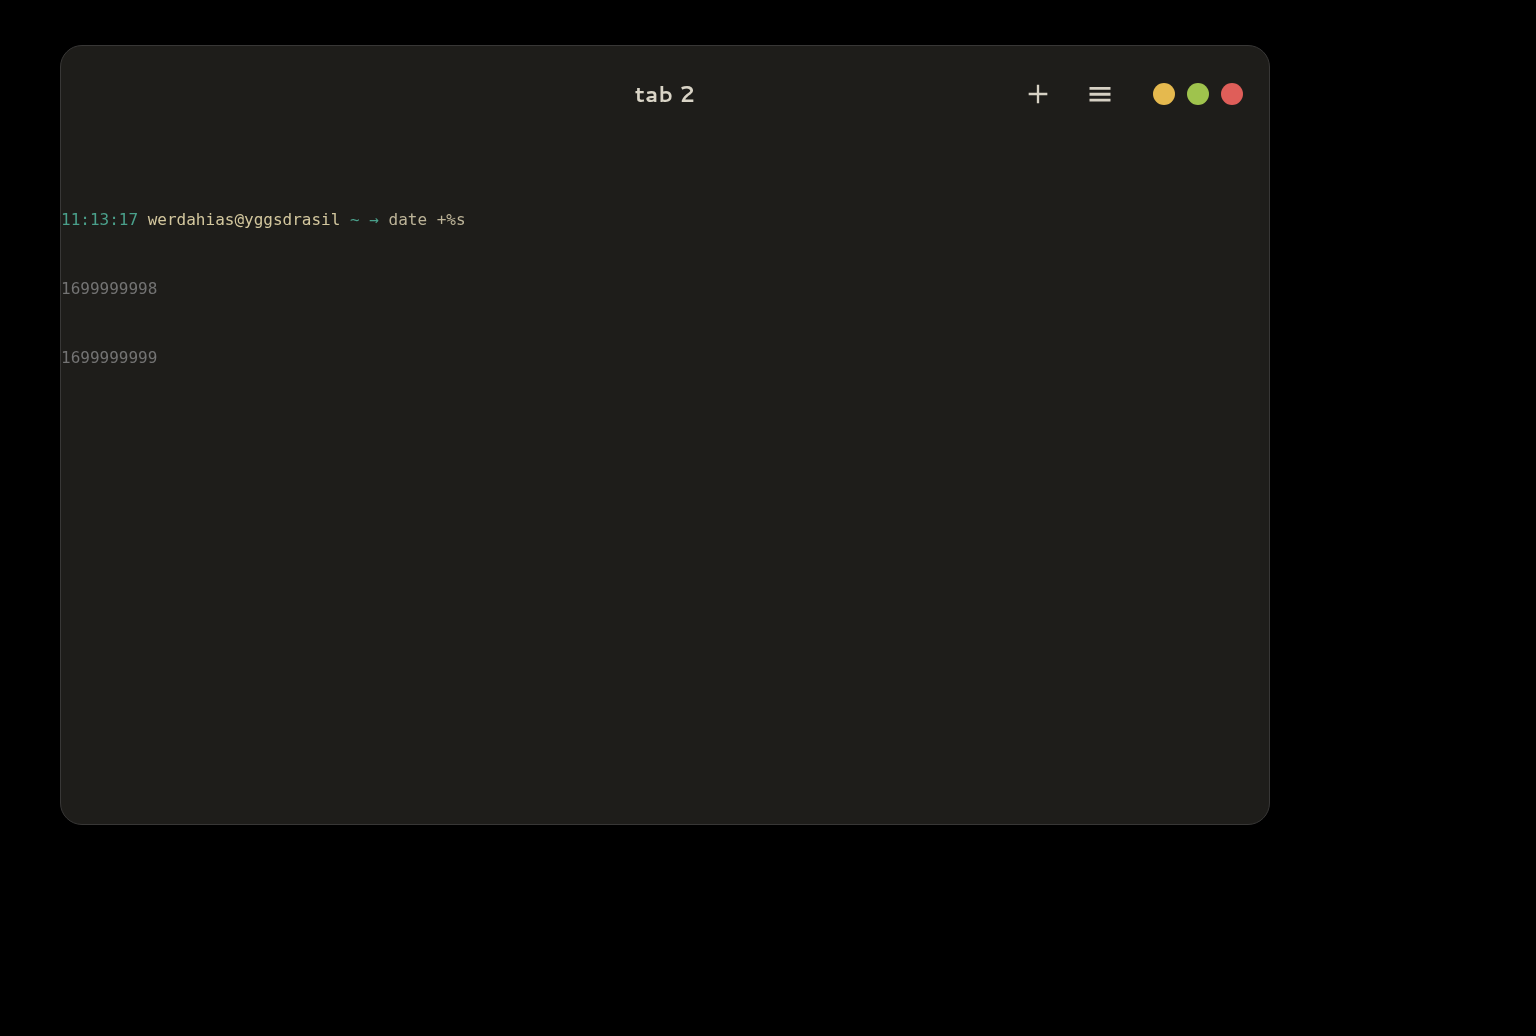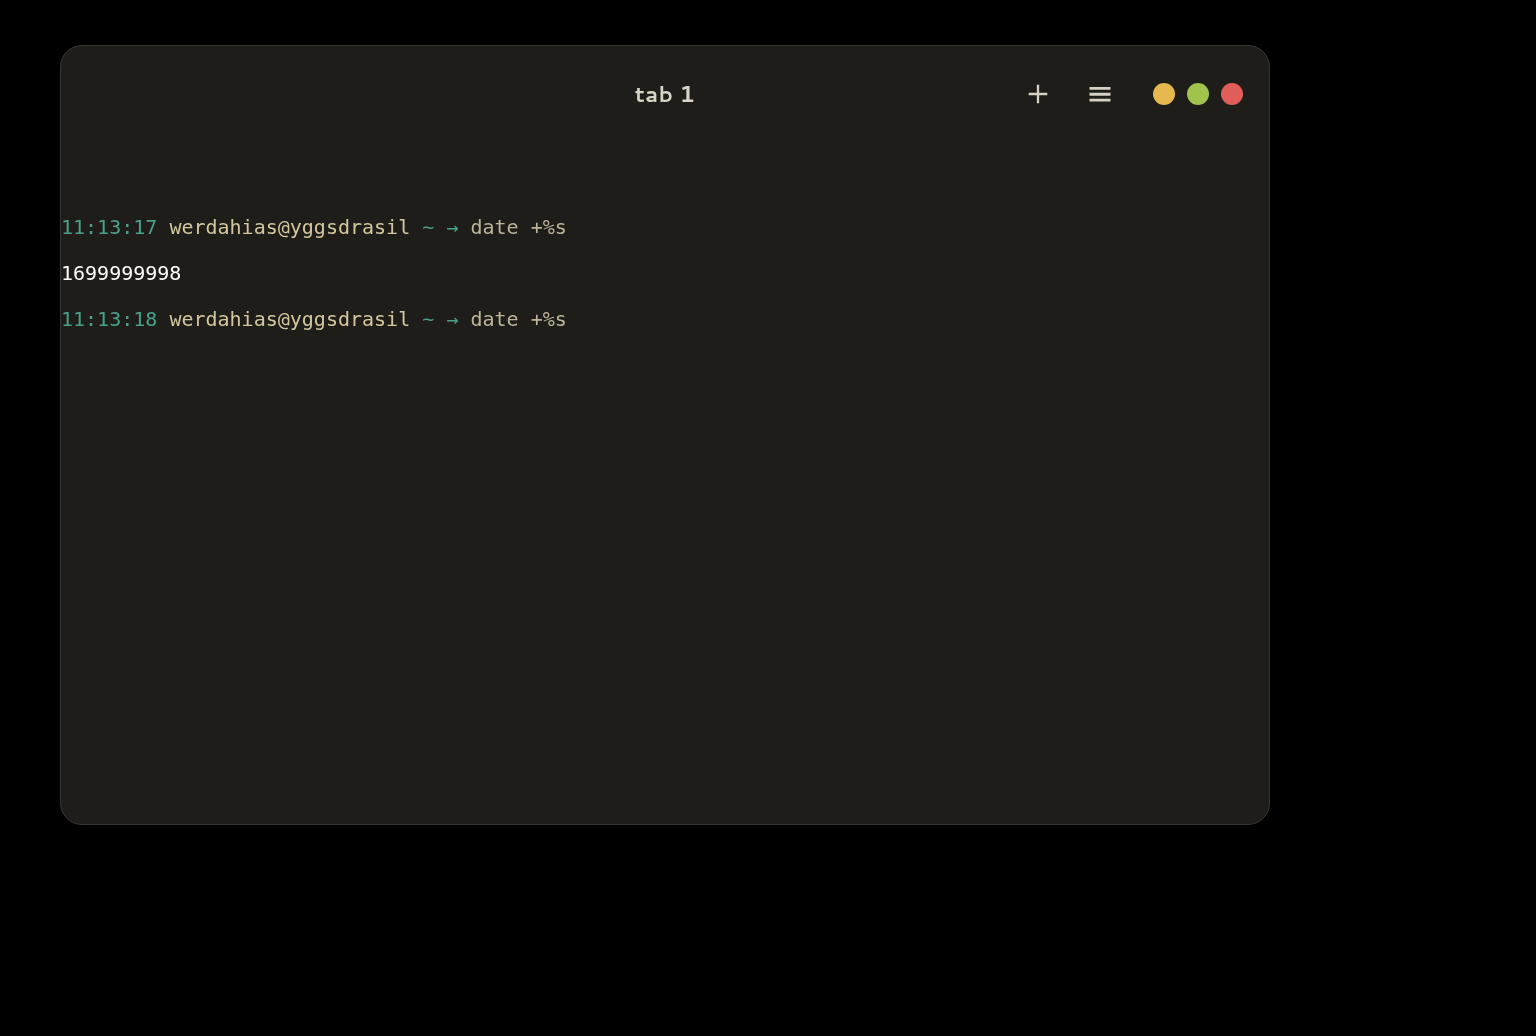--- a/index.html
+++ b/index.html
@@ -50,47 +50,47 @@
     }
     .icon-btn svg { width: 28px; height: 28px; }
     .traffic { display: flex; gap: 12px; align-items: center; margin-left: 8px; }
     .dot { width: 22px; height: 22px; border-radius: 50%; }
     .dot.minimize { background: #e5b94e; }
     .dot.maximize { background: #9fc34d; }
     .dot.close    { background: #df5e59; }
 
     .term {
       padding: 52px 0 0 0;
-      font-size: 20px;
+      font-size: 16px;
       line-height: 1.15;
       white-space: pre;
       letter-spacing: 0;
     }
     .line { display: block; padding: 0 0 0 0; margin: 0; }
     .clk  { color: #4aa08b; }
     .user { color: #d3c79e; }
     .dir  { color: #4aa08b; }
     .arr  { color: #4aa08b; }
     .cmd  { color: #bdb498; }
-    .out  { color: #ffffff; }
+    .out  { color: #737373; margin-top: 32px; }
     .cursor {
       display: inline-block;
       width: 13px;
       height: 24px;
       background: #efe4c6;
       vertical-align: -3px;
       margin-left: 2px;
     }
   </style>
 </head>
 <body>
 
 <div class="window">
   <div class="header">
-    <span class="title">tab 1</span>
+    <span class="title">tab 2</span>
     <div class="controls">
       <span class="icon-btn">
         <svg viewBox="0 0 24 24">
             <path d="M11 4h2v7h7v2h-7v7h-2v-7H4v-2h7z" fill="currentColor"></path>
           </svg>
       </span>
       <span class="icon-btn">
         <svg viewBox="0 0 24 24">
             <path d="M3 6h18v2.4H3zM3 11h18v2.4H3zM3 16h18v2.4H3z" fill="currentColor"></path>
           </svg>
@@ -99,15 +99,15 @@
         <span class="dot minimize"></span>
         <span class="dot maximize"></span>
         <span class="dot close"></span>
       </div>
     </div>
   </div>
 
   <div class="term">
 <span class="line"><span class="clk">11:13:17</span> <span class="user">werdahias@yggsdrasil</span> <span class="dir">~</span> <span class="arr">→</span> <span class="cmd">date +%s</span></span>
 <span class="line out">1699999998</span>
-<span class="line"><span class="clk">11:13:18</span> <span class="user">werdahias@yggsdrasil</span> <span class="dir">~</span> <span class="arr">→</span> <span class="cmd">date +%s</span></span>
+<span class="line out">1699999999</span>
   </div>
 </div>
 
 </body></html>

